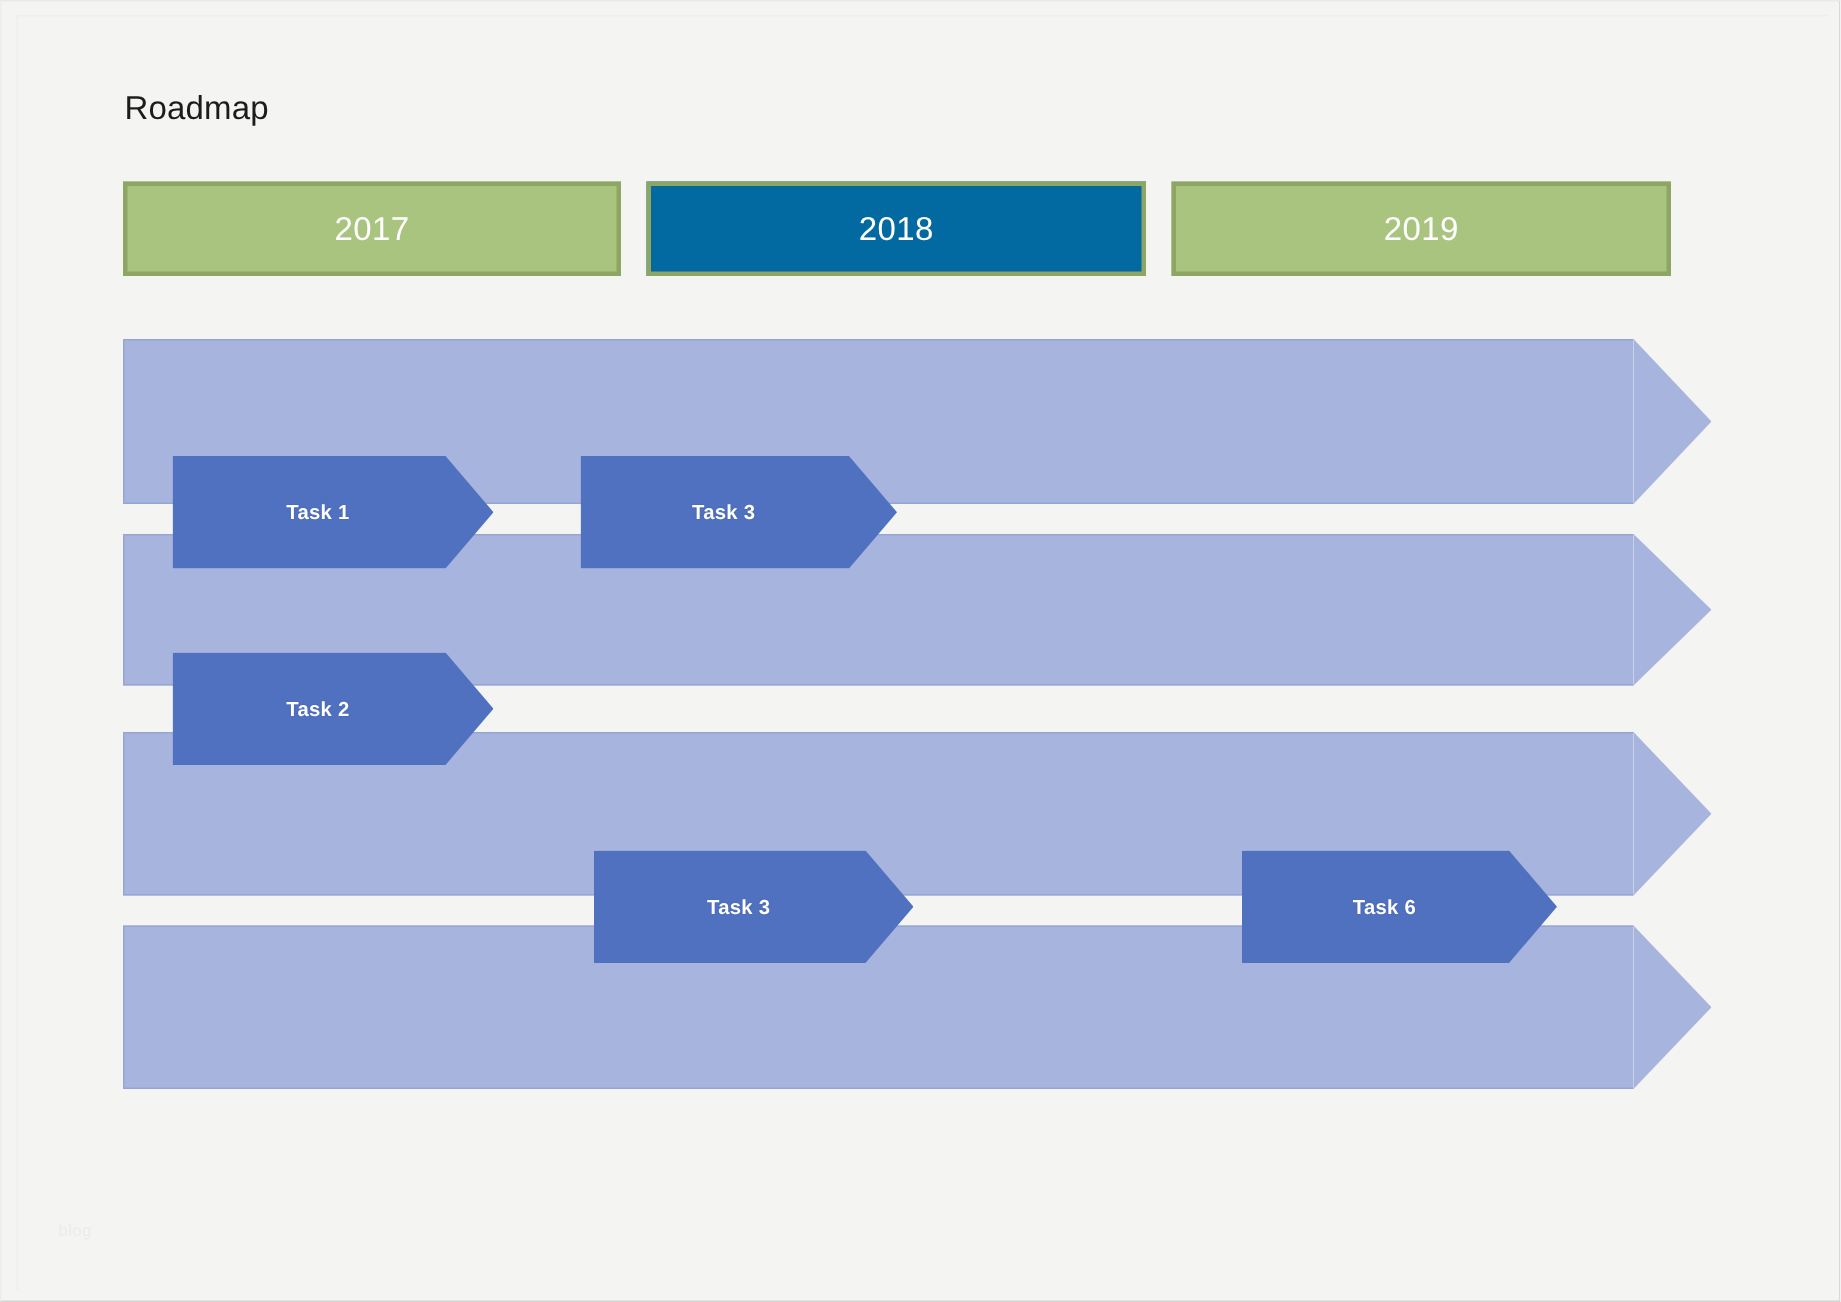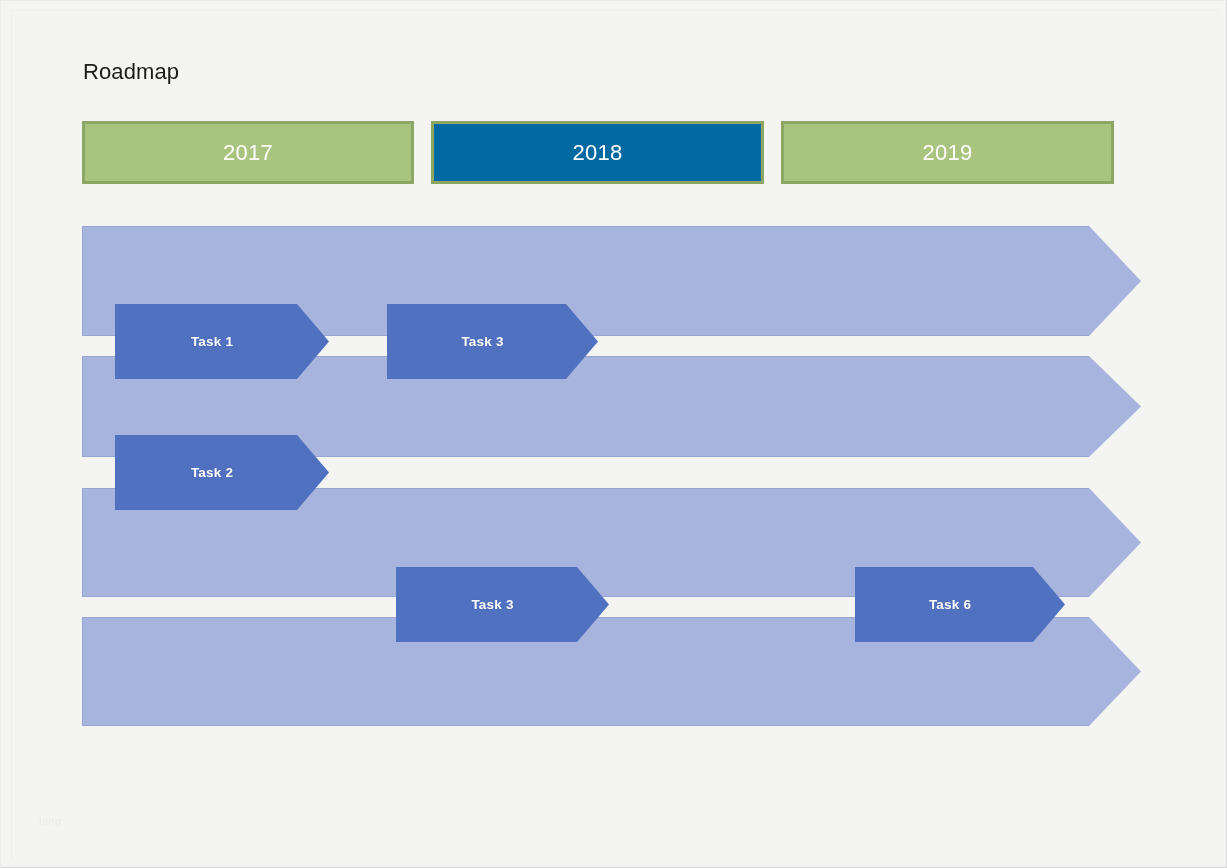--- a/index.html
+++ b/index.html
@@ -170,19 +170,19 @@
   </div>
   <div class="task" id="task-1" style="left: 114px; top: 434px; width: 214px; height: 75px; background: rgb(80, 112, 192); clip-path: polygon(0px 0px, 85.047% 0px, 100% 50%, 85.047% 100%, 0px 100%);">
     <span class="task-label" style="color: rgb(255, 255, 255);">Task 2</span>
   </div>
   <div class="task" id="task-2" style="left: 386px; top: 303px; width: 211px; height: 75px; background: rgb(80, 112, 192); clip-path: polygon(0px 0px, 84.834% 0px, 100% 50%, 84.834% 100%, 0px 100%);">
     <span class="task-label" style="color: rgb(255, 255, 255);">Task 3</span>
   </div>
   <div class="task" id="task-3" style="left: 395px; top: 566px; width: 213px; height: 75px; background: rgb(80, 112, 192); clip-path: polygon(0px 0px, 84.977% 0px, 100% 50%, 84.977% 100%, 0px 100%);">
     <span class="task-label" style="color: rgb(255, 255, 255);">Task 3</span>
   </div>
-  <div class="task" id="task-5" style="left: 854px; top: 566px; width: 210px; height: 75px; background: rgb(80, 112, 192); clip-path: polygon(0px 0px, 84.762% 0px, 100% 50%, 84.762% 100%, 0px 100%);">
+  <div class="task" id="task-5" style="left: 827px; top: 566px; width: 210px; height: 75px; background: rgb(80, 112, 192); clip-path: polygon(0px 0px, 84.762% 0px, 100% 50%, 84.762% 100%, 0px 100%);">
     <span class="task-label" style="color: rgb(255, 255, 255);">Task 6</span>
   </div>
 
   <div id="watermark">blog</div>
 
 </div>
 
 </body></html>

